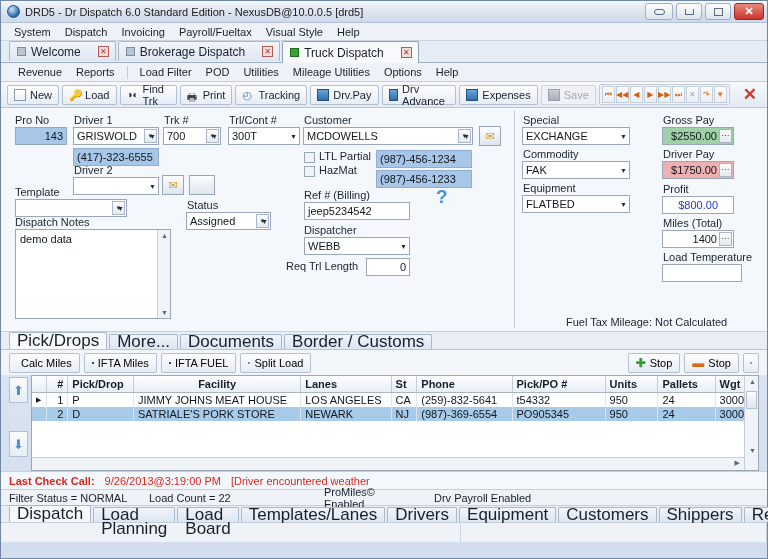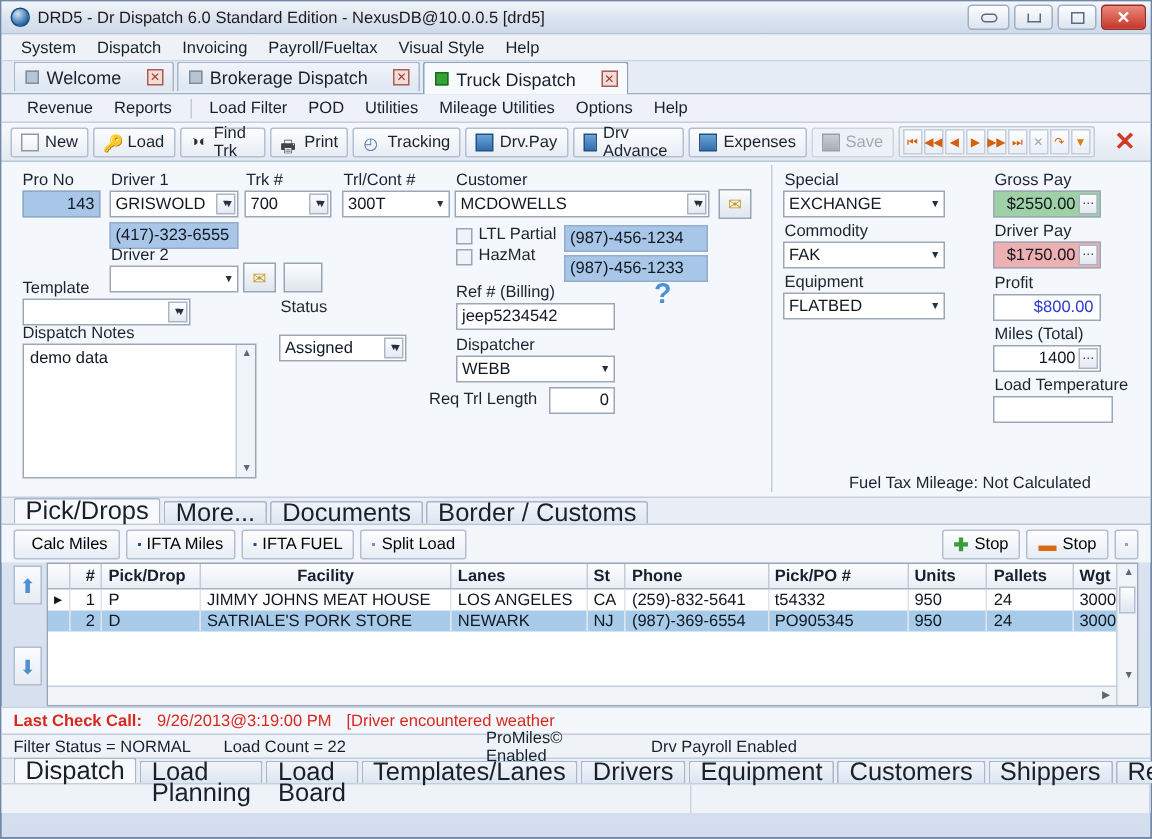--- a/index.html
+++ b/index.html
@@ -328,21 +328,21 @@
     <div class="fld ro" style="left:375px; top:42px; width:96px;">(987)-456-1234</div>
     <div class="fld ro" style="left:375px; top:62px; width:96px;">(987)-456-1233</div>
 
     <div class="lbl" style="left:14px; top:78px;">Template</div>
     <div class="combo" style="left:14px; top:91px; width:112px;">
       <span></span>
       <span class="arrbox">▼</span>
     </div>
 
     <div class="lbl" style="left:186px; top:91px;">Status</div>
-    <div class="combo" style="left:185px; top:115px; width:85px;">
+    <div class="combo" style="left:185px; top:104px; width:85px;">
       <span>Assigned</span>
       <span class="arrbox">▼</span>
     </div>
 
     <div class="lbl" style="left:14px; top:108px;">Dispatch Notes</div>
     <div class="notes" style="left:14px; top:121px; width:156px; height:90px;">
       <span>demo data</span>
       <span class="sb">
         <span class="a" style="top:2px;">▲</span>
         <span class="a" style="bottom:2px;">▼</span>
@@ -378,21 +378,21 @@
     <div class="pay green" style="left:661px; top:19px; width:72px;">
       <span>$2550.00</span>
       <span class="dots">⋯</span>
     </div>
     <div class="lbl" style="left:662px; top:40px;">Driver Pay</div>
     <div class="pay red" style="left:661px; top:53px; width:72px;">
       <span>$1750.00</span>
       <span class="dots">⋯</span>
     </div>
     <div class="lbl" style="left:662px; top:75px;">Profit</div>
-    <div class="pay plain" style="left:661px; top:88px; width:72px; padding-right:4px;">
+    <div class="pay plain" style="left:661px; top:88px; width:72px; padding-right:15px;">
       <span>$800.00</span>
     </div>
     <div class="lbl" style="left:662px; top:109px;">Miles (Total)</div>
     <div class="pay plain" style="left:661px; top:122px; width:72px; color:#101820;">
       <span>1400</span>
       <span class="dots">⋯</span>
     </div>
     <div class="lbl" style="left:662px; top:143px;">Load Temperature</div>
     <div class="fld" style="left:661px; top:156px; width:80px;"></div>
 

